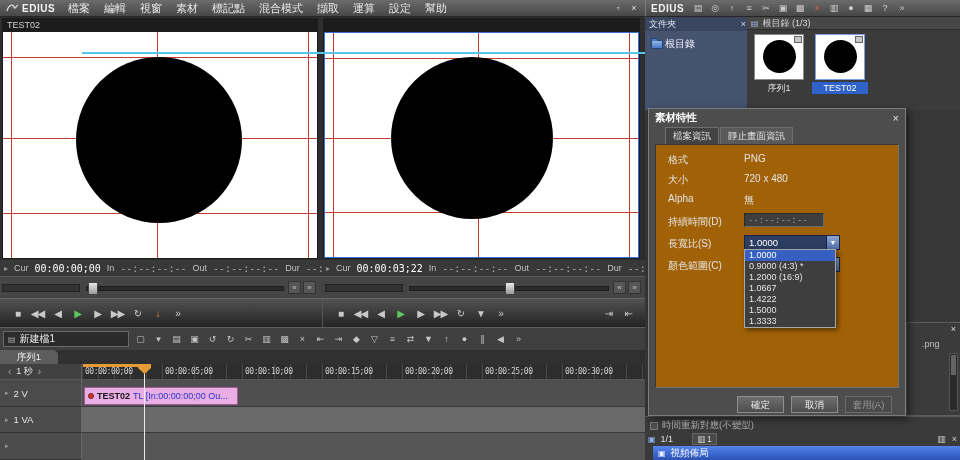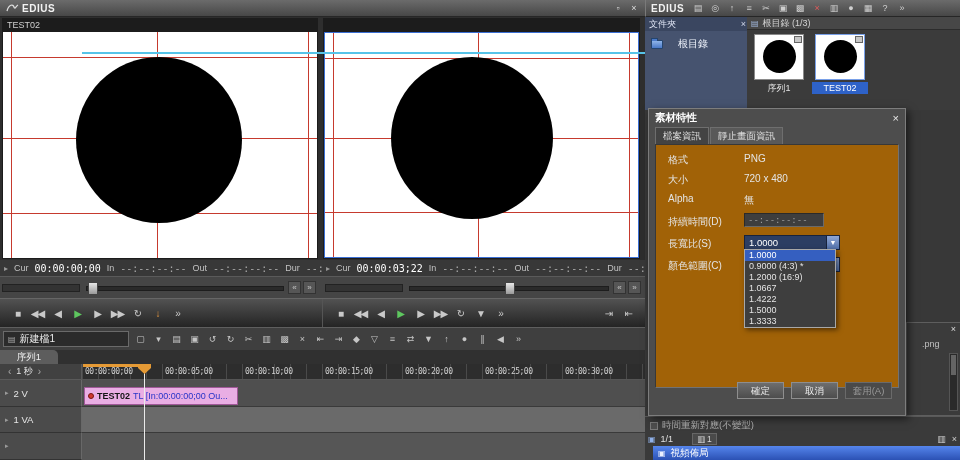--- a/index.html
+++ b/index.html
@@ -92,52 +92,52 @@
   
   .rt-toolbar{position:absolute;left:645px;top:0;width:315px;height:17px;background:linear-gradient(#6b6b6b,#474747);border-bottom:1px solid #262626;border-left:1px solid #7a7a7a;display:flex;align-items:center;padding-left:5px}
   .rt-logo{font-size:10px;font-weight:bold;color:#f2f2f2;margin-right:6px;letter-spacing:.5px}
   #rt-icons{display:flex;align-items:center;gap:1px;overflow:hidden}
   .rt-ic{min-width:16px;height:14px;text-align:center;line-height:14px;font-size:9px;color:#cfcfcf}
 
   
   .bin-folders{position:absolute;left:645px;top:17px;width:106px;height:93px;background:#46536f;border-right:1px solid #20242e}
   .bf-tab{height:14px;background:#3a4660;display:flex;align-items:center;font-size:9px;color:#dde3f2;padding:0 4px}
   .bf-close{margin-left:auto;font-size:9px;color:#cfd6e8}
-  .bf-item{display:flex;align-items:center;gap:15px;margin:6px 0 0 6px;font-size:10px;color:#eef2fb}
+  .bf-item{display:flex;align-items:center;gap:2px;margin:6px 0 0 6px;font-size:10px;color:#eef2fb}
   .folder-ic{width:12px;height:9px;background:linear-gradient(#8fb4e8,#4a79c8);border:1px solid #24456f;border-radius:1px;position:relative}
   .folder-ic:before{content:"";position:absolute;left:-1px;top:-3px;width:5px;height:2px;background:#4a79c8;border:1px solid #24456f;border-bottom:none}
   .bin-assets{position:absolute;left:747px;top:17px;width:213px;height:93px;background:#3b3b3b}
   .ba-hdr{height:13px;background:#474747;border-bottom:1px solid #2c2c2c;display:flex;align-items:center;gap:4px;font-size:9px;color:#d2d2d2;padding-left:4px}
   .ba-hdr-ic{font-size:8px;color:#a8c0e8}
   #assets{display:flex;gap:5px;padding:4px 0 0 4px}
   .asset{width:56px;text-align:center}
   .thumb{width:50px;height:46px;background:#fff;border:1px solid #8a8a8a;margin:0 auto;position:relative}
   .asset.selected .thumb{border-color:#79a0e8}
   .tcirc{position:absolute;left:8px;top:5px;width:33px;height:33px;background:#000;border-radius:50%}
   .badge{position:absolute;right:1px;top:1px;width:8px;height:7px;background:#c8c8c8;border:1px solid #666}
   .a-label{margin-top:2px;font-size:9px;height:12px;line-height:12px;color:#e2e2e2;overflow:hidden}
   .asset.selected .a-label{background:var(--accent-blue,#2e62c8);color:#fff}
 
   
   .dialog{position:absolute;left:648px;top:108px;width:258px;height:308px;background:#4d4d4d;border:1px solid #7d7d7d;box-shadow:3px 3px 8px rgba(0,0,0,.55);z-index:10}
   .dlg-title{height:18px;display:flex;align-items:center;padding:0 6px;font-size:10.5px;font-weight:bold;color:#fff}
   .dlg-close{margin-left:auto;font-weight:normal;font-size:11px;color:#e8e8e8}
-  .dlg-tabs{display:flex;padding-left:6px;height:17px}
+  .dlg-tabs{display:flex;padding-left:16px;height:17px}
   .dlg-tab{padding:0 7px;font-size:9.5px;line-height:16px;color:#e0e0e0;background:#434343;border:1px solid #6e6e6e;border-bottom:none;margin-right:1px}
   .dlg-tab.active{background:#595959}
   .dlg-content{position:absolute;left:6px;right:6px;top:35px;bottom:27px;background:#a16207;border:1px solid;border-color:#383838 #727272 #727272 #383838}
   .fld{position:absolute;left:12px;font-size:10px;color:#e4e4e4;white-space:nowrap}
   .fval{position:absolute;left:88px;font-size:10px;color:#e4e4e4}
   .dis-input{position:absolute;left:88px;width:80px;height:14px;background:#3e3e3e;border:1px solid;border-color:#2a2a2a #6a6a6a #6a6a6a #2a2a2a;color:#9b9b9b;font-size:9px;line-height:12px;padding-left:3px;font-family:"DejaVu Sans Mono",monospace}
   .combo{position:absolute;left:88px;width:96px;height:15px;background:#2c3e63;border:1px solid #18233c;color:#fff;font-size:9.5px;line-height:13px;padding-left:4px}
   .combo .arr{position:absolute;right:0;top:0;width:13px;height:13px;background:linear-gradient(#8fa6d4,#5271ab);border-left:1px solid #18233c;color:#fff;font-size:7px;line-height:13px;text-align:center}
   .dd-list{position:absolute;left:88px;top:104px;width:92px;background:#3e3e3e;border:1px solid #a8a8a8;z-index:6;box-shadow:2px 2px 5px rgba(0,0,0,.5)}
   .dd-item{height:11px;line-height:11px;font-size:9px;color:#e4e4e4;padding-left:4px;white-space:nowrap}
   .dd-item.sel{background:var(--selection-blue,#355fc0);color:#fff}
-  .dlg-btn{position:absolute;bottom:16px;width:47px;height:17px;background:linear-gradient(#6e6e6e,#4d4d4d);border:1px solid #8e8e8e;color:#ececec;font-size:9.5px;text-align:center;line-height:15px}
+  .dlg-btn{position:absolute;bottom:2px;width:47px;height:17px;background:linear-gradient(#6e6e6e,#4d4d4d);border:1px solid #8e8e8e;color:#ececec;font-size:9.5px;text-align:center;line-height:15px}
   .dlg-btn.disabled{color:#9a9a9a;border-color:#6a6a6a;background:#4a4a4a}
 
   
   .edge-panel{position:absolute;left:906px;top:322px;width:54px;height:94px;background:#3b3b3b;border:1px solid #5e5e5e;border-right:none}
   .ep-close{position:absolute;right:4px;top:1px;font-size:9px;color:#ddd}
   .ep-file{position:absolute;left:15px;top:16px;font-size:9px;color:#c0c0c0}
   .ep-scroll{position:absolute;right:2px;top:30px;width:9px;height:58px;background:#2a2a2a;border:1px solid #555}
   .ep-thumb{position:absolute;left:1px;top:1px;width:5px;height:20px;background:#646464}
   .info-strip{position:absolute;left:645px;top:416px;width:315px;height:44px;background:#3a3a3a;border-top:1px solid #5a5a5a}
   .effect-row{position:absolute;left:5px;top:2px;display:flex;align-items:center;gap:4px;font-size:9.5px;color:#aeaeae;white-space:nowrap}
@@ -155,20 +155,32 @@
 
 <div id="root">
 
   <div class="menubar">
     <div class="logo">
       <svg width="13" height="10" viewBox="0 0 13 10">
           <path d="M1 8 C3 1,7 1,8 4 C9 7,10 3,12 2" stroke="#ddd" fill="none" stroke-width="1.3"></path>
         </svg>
       <span>EDIUS</span>
     </div>
+    <div id="menu-items" class="menu-items">
+        <div class="menu-item">檔案</div>
+        <div class="menu-item">編輯</div>
+        <div class="menu-item">視窗</div>
+        <div class="menu-item">素材</div>
+        <div class="menu-item">標記點</div>
+        <div class="menu-item">混合模式</div>
+        <div class="menu-item">擷取</div>
+        <div class="menu-item">運算</div>
+        <div class="menu-item">設定</div>
+        <div class="menu-item">幫助</div>
+      </div>
     <div class="mb-controls">
       <span class="mb-btn">▫</span>
       <span class="mb-btn">×</span>
     </div>
   </div>
 
   <div class="monitor-area">
     <div class="monitor player">
       <div class="mon-top"><span>TEST02</span></div>
       <div class="mon-screen">

